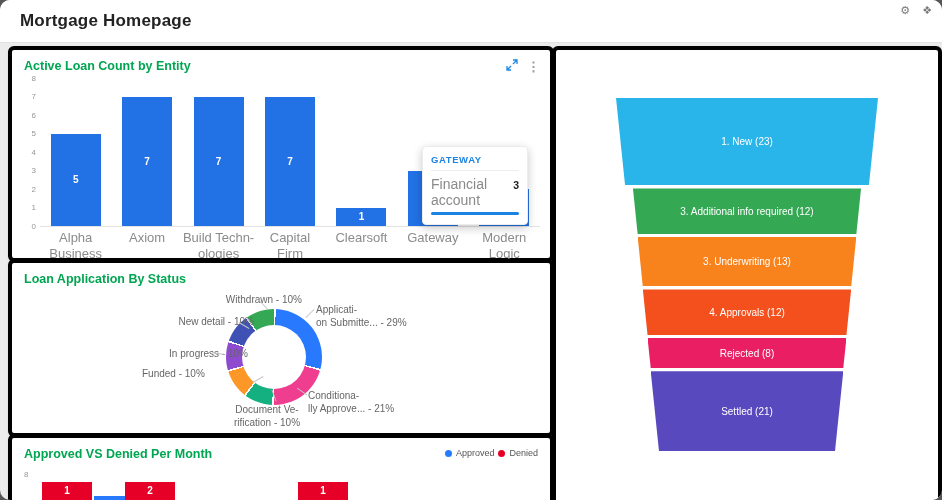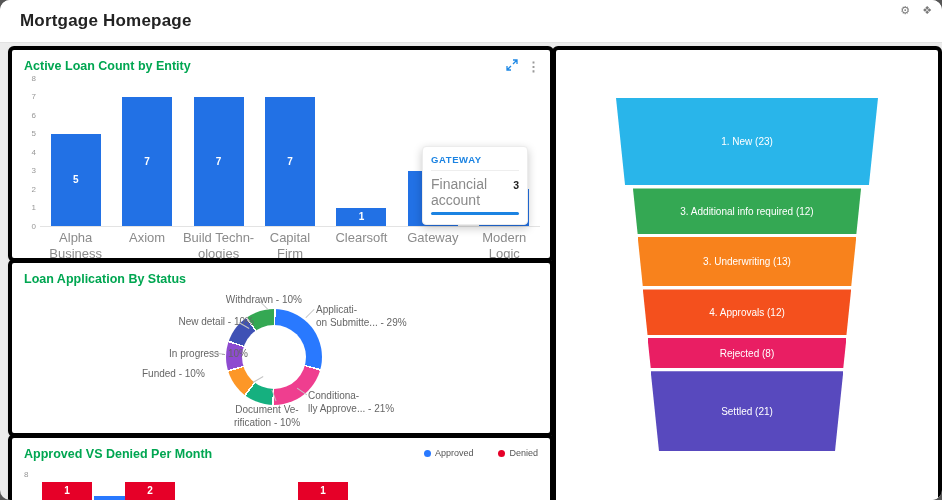--- a/index.html
+++ b/index.html
@@ -38,21 +38,21 @@
   .dlab{position:absolute;font-size:10px;color:#666;white-space:pre-line;line-height:1.3;}
   .dl0{left:304px;top:40px;}
   .dl1{left:296px;top:126px;}
   .dl2{left:205px;top:140px;width:100px;text-align:center;}
   .dl3{left:130px;top:104px;width:106px;text-align:left;}
   .dl4{left:116px;top:84px;width:120px;text-align:right;}
   .dl5{left:124px;top:52px;width:118px;text-align:right;}
   .dl6{left:160px;top:30px;width:130px;text-align:right;}
   .ld{position:absolute;width:12px;height:1px;background:#c4c4c4;}
   
-  .legend{position:absolute;right:12px;top:10px;display:flex;gap:25px;align-items:flex-start;}
+  .legend{position:absolute;right:12px;top:10px;display:flex;gap:4px;align-items:flex-start;}
   .lg-item{display:flex;align-items:center;gap:4px;font-size:9px;color:#555;cursor:pointer;}
   .lg-dot{width:7px;height:7px;border-radius:50%;}
   .avd-ytick{position:absolute;left:12px;top:32px;font-size:8px;color:#979797;}
   .avd-bar{position:absolute;top:44px;width:50px;height:176px;display:flex;justify-content:center;}
   .avd-bar span{color:#fff;font-size:10px;font-weight:700;margin-top:3px;}
   .b0{left:30px;} .b1{left:113px;} .b2{left:286px;} .bb{left:82px;top:58px;height:162px;}
   
   #funnel{position:absolute;left:0;right:0;top:48px;}
   .fstage{margin:0 auto 3px auto;display:flex;align-items:center;justify-content:center;cursor:pointer;}
   .fstage span{color:#fff;font-size:10px;}

